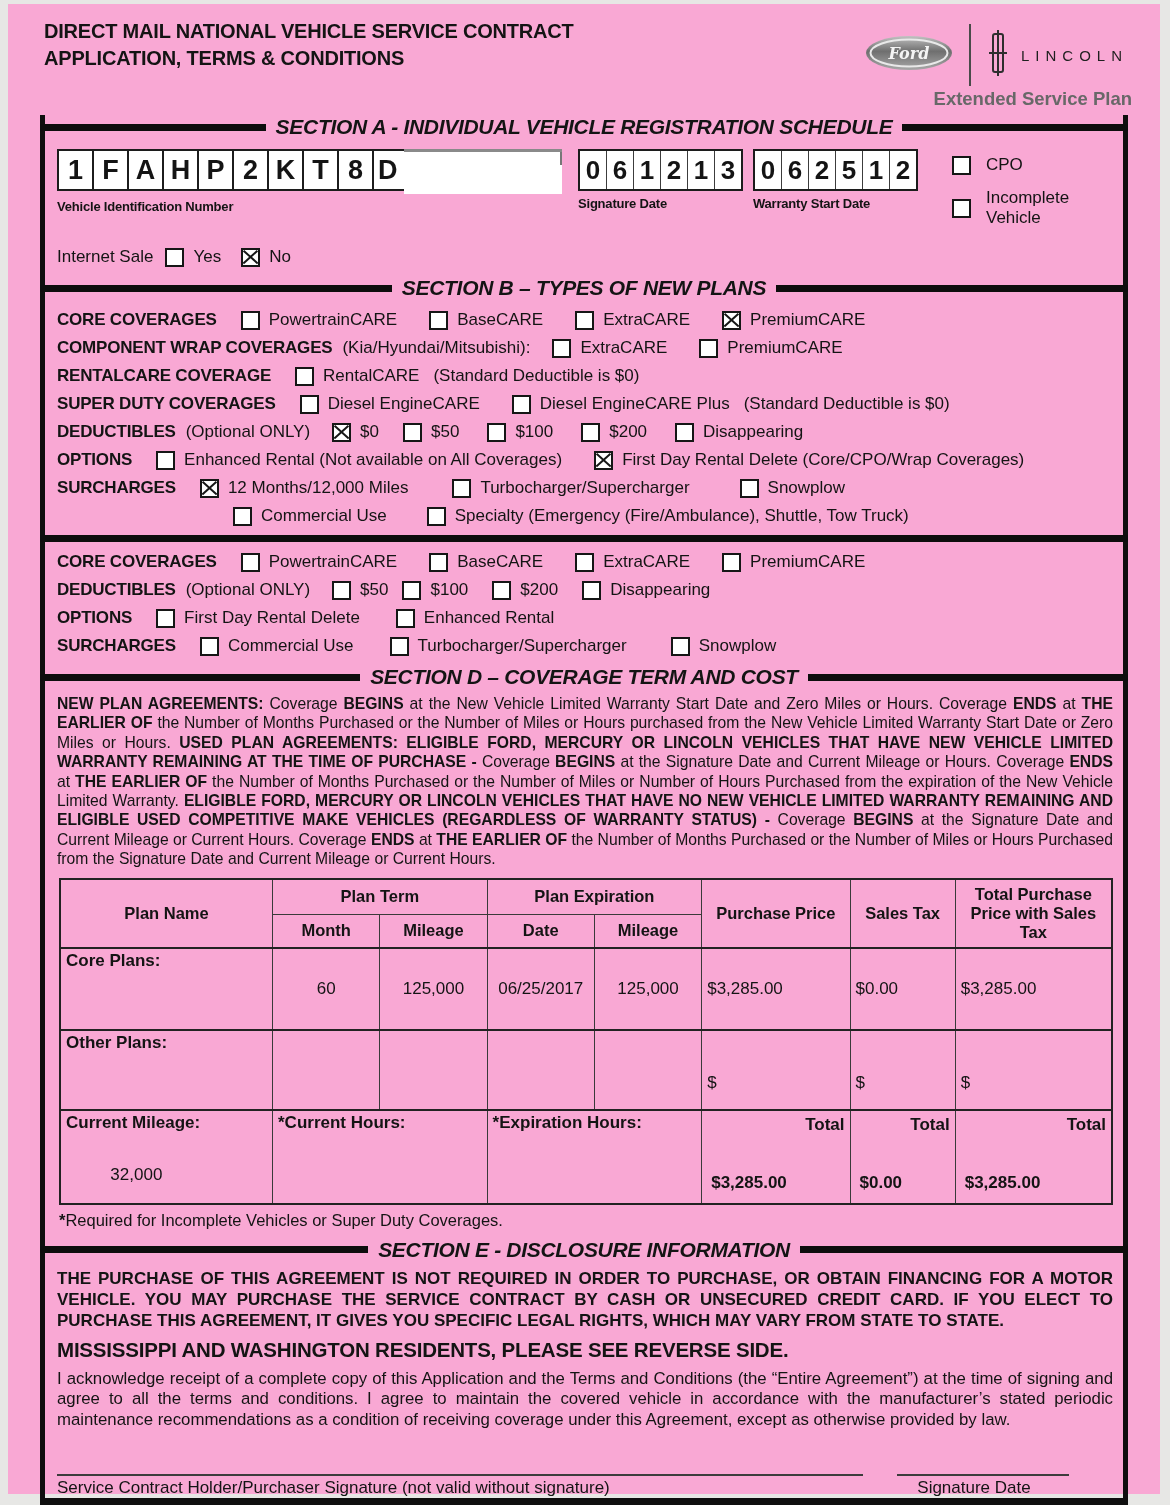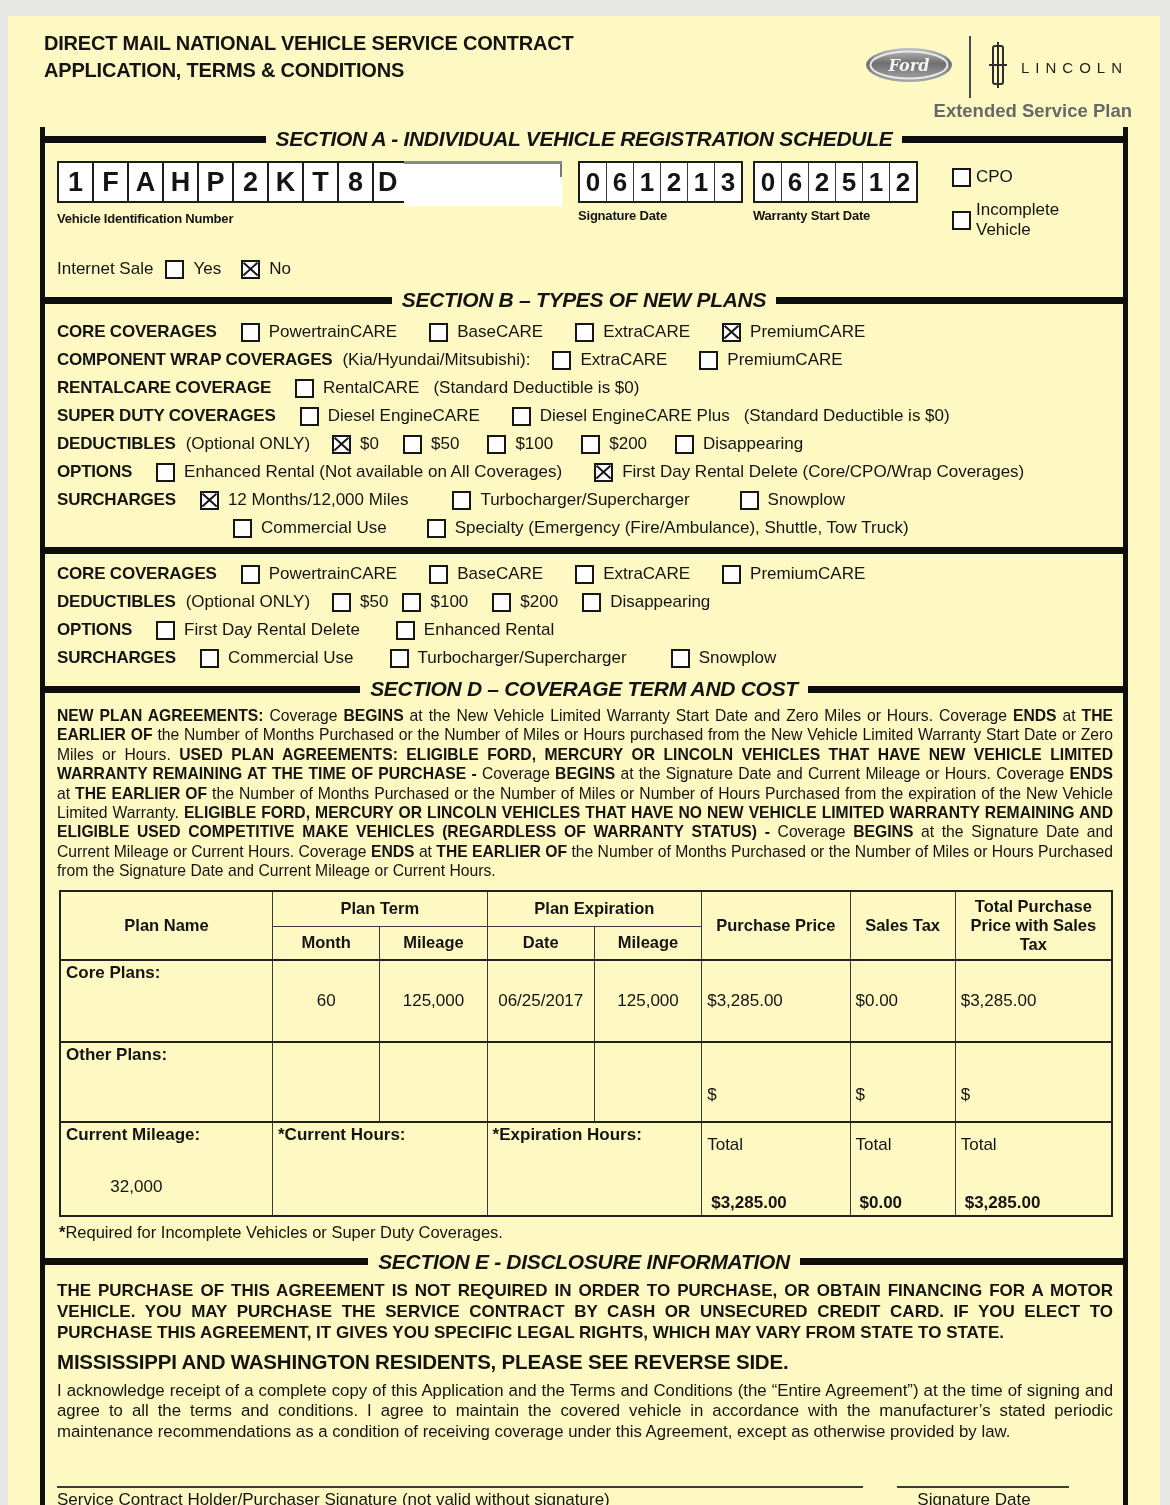--- a/index.html
+++ b/index.html
@@ -1,17 +1,17 @@
 <!DOCTYPE html>
 <html><head>
 <meta charset="utf-8">
 <style>
   html,body{margin:0;padding:0;width:1170px;height:1505px;overflow:hidden;
     background:#e7e7e5;font-family:"Liberation Sans",sans-serif;color:#141414;}
-  .page{position:absolute;left:8px;top:16px;width:1152px;height:1490px;background:#fef9c3;}
+  .page{position:absolute;left:8px;top:4px;width:1152px;height:1490px;background:#f9a8d4;}
   
   .doc-header{display:flex;justify-content:space-between;padding:14px 24px 0 36px;}
   .title-block{font-weight:bold;font-size:20px;line-height:27px;letter-spacing:-0.2px;}
   .logo-block{display:flex;align-items:center;gap:16px;margin-top:6px;margin-right:8px;}
   .logo-divider{width:2px;height:62px;background:#4a4a4a;}
   .lincoln-wrap{display:flex;align-items:center;gap:12px;}
   .lincoln-text{font-size:15px;letter-spacing:6px;color:#1f1f1f;}
   .esp-label{text-align:right;padding-right:28px;font-weight:bold;font-size:18.5px;color:#686868;margin-top:2px;padding-left:24px;}
   
   .form-box{margin:5px 32px 0 32px;border-left:5px solid #0f0f0f;border-right:5px solid #0f0f0f;
@@ -33,21 +33,21 @@
   .vin-cell:first-child{margin-left:0;}
   .vin-cell.cut{border-right:none;width:26px;justify-content:flex-start;padding-left:4px;overflow:hidden;}
   .redact{width:158px;height:42px;background:#fff;border-top:3px solid #8a8a8a;position:relative;}
   .redact::after{content:"";position:absolute;right:0;top:0;width:2px;height:13px;background:#777;}
   .grid-label{font-weight:bold;font-size:13px;text-align:left;margin-top:5px;letter-spacing:-0.2px;}
   .date-grid{border:2px solid #1c1c1c;height:38px;background:#fff;}
   .date-cell{width:26px;display:flex;align-items:center;justify-content:center;font-size:26px;
     font-weight:bold;border-right:1px solid #3c3c3c;}
   .date-cell:last-child{border-right:none;}
   .right-col{margin-left:34px;padding-top:6px;}
-  .cb-line{display:flex;align-items:center;gap:5px;font-size:17px;margin-bottom:13px;}
+  .cb-line{display:flex;align-items:center;gap:15px;font-size:17px;margin-bottom:13px;}
   .internet-row{display:flex;align-items:center;gap:12px;font-size:17px;padding:6px 0 4px 0;}
   
   .row{display:flex;align-items:center;padding:4px 0;font-size:17px;}
   .rl{font-weight:bold;margin-right:24px;letter-spacing:-0.2px;white-space:nowrap;}
   .rn{margin-right:22px;margin-left:-14px;white-space:nowrap;}
   .opt{display:flex;align-items:center;margin-right:32px;white-space:nowrap;}
   .opt .cb{margin-right:9px;}
   .on{margin-left:14px;}
   .indent2{margin-left:176px;}
   
@@ -62,21 +62,21 @@
   tr.hdr1 th{height:30px;}
   tr.core td{height:76px;border-top:2px solid #222;}
   tr.other td{height:60px;border-top:2px solid #222;}
   tr.bottom td{height:88px;border-top:2px solid #222;vertical-align:top;}
   td.plabel{vertical-align:top;font-weight:bold;}
   td.cval{text-align:center;vertical-align:middle;}
   td.pval{text-align:left;vertical-align:middle;padding-left:8px;}
   tr.other td.pval{vertical-align:bottom;padding-bottom:16px;}
   .cell-lbl{font-weight:bold;}
   .cm-val{text-align:center;margin-top:32px;font-size:17px;width:70%;}
-  .tot-lbl{font-weight:normal;text-align:left;margin-top:10px;}
+  .tot-lbl{font-weight:bold;text-align:right;margin-top:2px;}
   .tot-val{font-weight:bold;text-align:left;padding-left:4px;margin-top:38px;}
   .footnote{font-size:16.5px;padding:6px 12px 8px 14px;}
   
   .e-p1{font-weight:bold;font-size:17px;line-height:21px;text-align:justify;padding:6px 10px 0 12px;}
   .e-res{font-weight:bold;font-size:20.5px;padding:7px 10px 0 12px;letter-spacing:-0.2px;}
   .e-p2{font-size:16.8px;line-height:20.5px;text-align:justify;padding:7px 10px 0 12px;}
   
   .sig-wrap{padding:0 12px;}
   .line{border-top:2px solid #3c3c3c;}
   .sigline-row{display:flex;margin-top:44px;}

